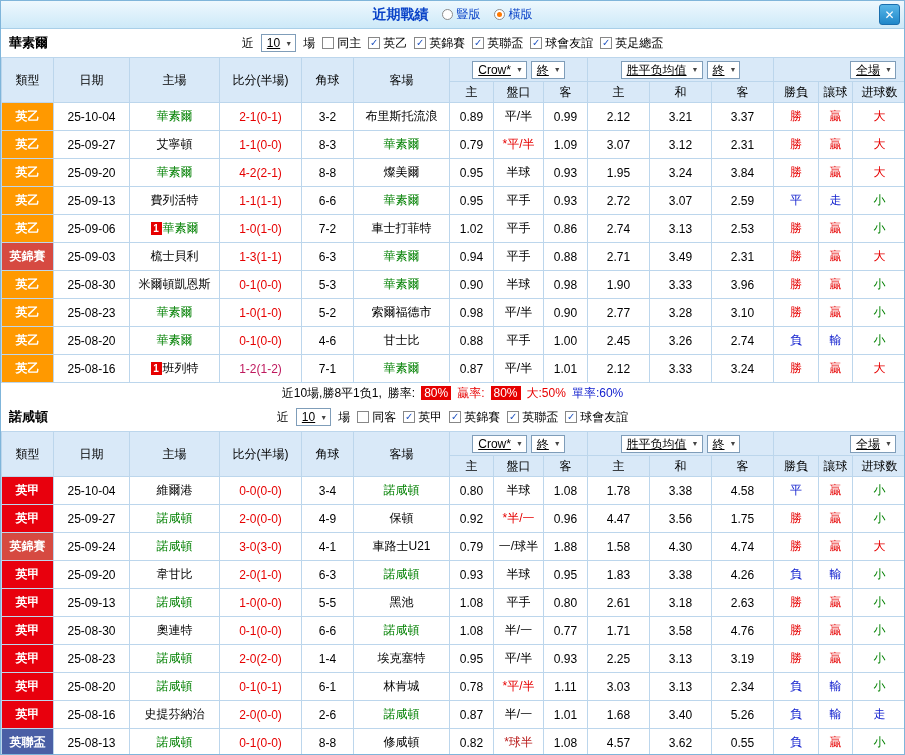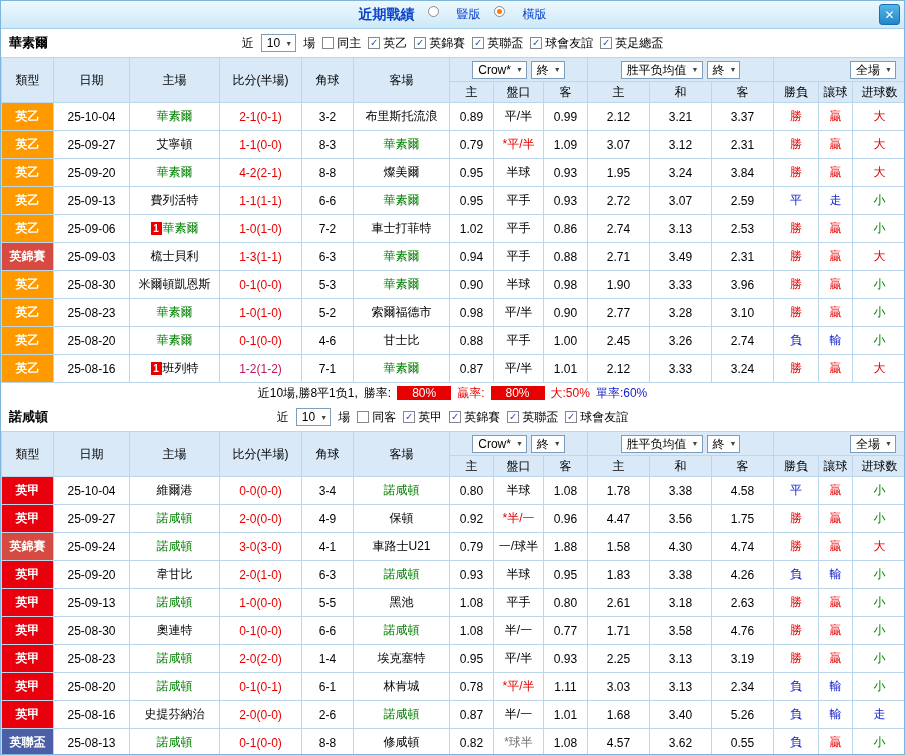--- a/index.html
+++ b/index.html
@@ -5,52 +5,52 @@
   *{box-sizing:border-box;margin:0;padding:0;}
   html,body{width:905px;height:755px;}
   body{
     overflow:hidden;background:#fff;border:1px solid #7fb5da;
     font-family:"Liberation Sans","DejaVu Sans",sans-serif;font-size:12px;color:#000;
   }
   
   .titlebar{position:relative;height:28px;display:flex;align-items:center;justify-content:center;gap:13px;
     background:linear-gradient(#eef8fe,#cde9f8);border-bottom:1px solid #a9cfe8;}
   .title{color:#0a43c8;font-weight:bold;font-size:14px;}
-  .radio-item{display:inline-flex;align-items:flex-start;gap:18px;color:#0a43c8;cursor:pointer;}
+  .radio-item{display:inline-flex;align-items:center;gap:4px;color:#0a43c8;cursor:pointer;}
   .radio{width:11px;height:11px;border:1px solid #8b8b8b;border-radius:50%;background:#fff;position:relative;display:inline-block;}
   .radio.sel::after{content:"";position:absolute;left:2px;top:2px;right:2px;bottom:2px;border-radius:50%;background:#ff7800;}
   .close-btn{position:absolute;right:4px;top:3px;width:21px;height:21px;border:1px solid #1a6fae;border-radius:3px;
     background:linear-gradient(#58b6e8,#1f87c9);color:#fff;font-weight:bold;display:flex;align-items:center;justify-content:center;
     font-size:12px;cursor:pointer;}
   
   .sec-header{position:relative;height:28px;display:flex;align-items:center;}
   .team-name{position:absolute;left:8px;font-weight:bold;font-size:13px;}
   .filters{margin:0 auto;display:flex;align-items:center;gap:7px;}
   .select{display:inline-flex;align-items:center;background:#fff;border:1px solid #7f9db9;height:18px;
     padding:0 3px 0 5px;gap:5px;cursor:pointer;white-space:nowrap;}
-  .sel-text{font-size:12px;line-height:1;}
+  .sel-text{font-size:12px;line-height:1;text-decoration:underline;}
   .sel-arrow{font-size:7px;color:#444;}
   .cb-item{display:inline-flex;align-items:center;gap:3px;cursor:pointer;}
   .cb-box{width:12px;height:12px;border:1px solid #878787;background:#fff;display:inline-flex;align-items:center;
     justify-content:center;font-size:10px;line-height:1;color:#2456c0;font-weight:bold;}
   
   table.grid{border-collapse:collapse;table-layout:fixed;width:100%;}
   .grid th,.grid td{border:1px solid #bcd6ec;text-align:center;overflow:hidden;white-space:nowrap;padding:0;}
   .grid th{background:#d9e9f8;font-weight:normal;}
   .grid th.h1{height:24px;}
   .grid th.h2{height:21px;}
   .grid td{height:28px;}
   .selcell .select{margin:0 2px;}
   th.scope{text-align:right;padding-right:8px;}
   td.type{color:#fff;font-weight:bold;}
   .badge{display:inline-block;background:#e60000;color:#fff;font-size:10px;font-weight:bold;width:11px;height:13px;
     line-height:13px;margin-right:1px;}
   
   .summary{height:20px;display:flex;align-items:center;justify-content:center;gap:6px;}
-  .pct{background:#e60000;color:#fff;padding:0 15px;}
+  .pct{background:#e60000;color:#fff;padding:0 3px;}
   .red{color:#e60000;}
   .blue{color:#1523cf;}
 </style>
 </head>
 <body>
 
 <div class="titlebar">
   <span class="title">近期戰績</span>
   <span class="radio-item">
     <span class="radio"></span>
@@ -584,21 +584,21 @@
             <td style="color: rgb(21, 35, 207);">走</td>
           </tr>
           <tr>
             <td class="type" style="background: rgb(74, 95, 165);">英聯盃</td>
             <td>25-08-13</td>
             <td class="team"><span style="color: rgb(0, 128, 0);">諾咸頓</span></td>
             <td style="color: rgb(230, 0, 0);">0-1(0-0)</td>
             <td>8-8</td>
             <td class="team"><span>修咸頓</span></td>
             <td>0.82</td>
-            <td style="color: #737373;">*球半</td>
+            <td style="color: #b91c1c;">*球半</td>
             <td>1.08</td>
             <td>4.57</td>
             <td>3.62</td>
             <td>0.55</td>
             <td style="color: rgb(21, 35, 207);">負</td>
             <td style="color: rgb(230, 0, 0);">贏</td>
             <td style="color: rgb(0, 128, 0);">小</td>
           </tr>
         </tbody>
       </table>

